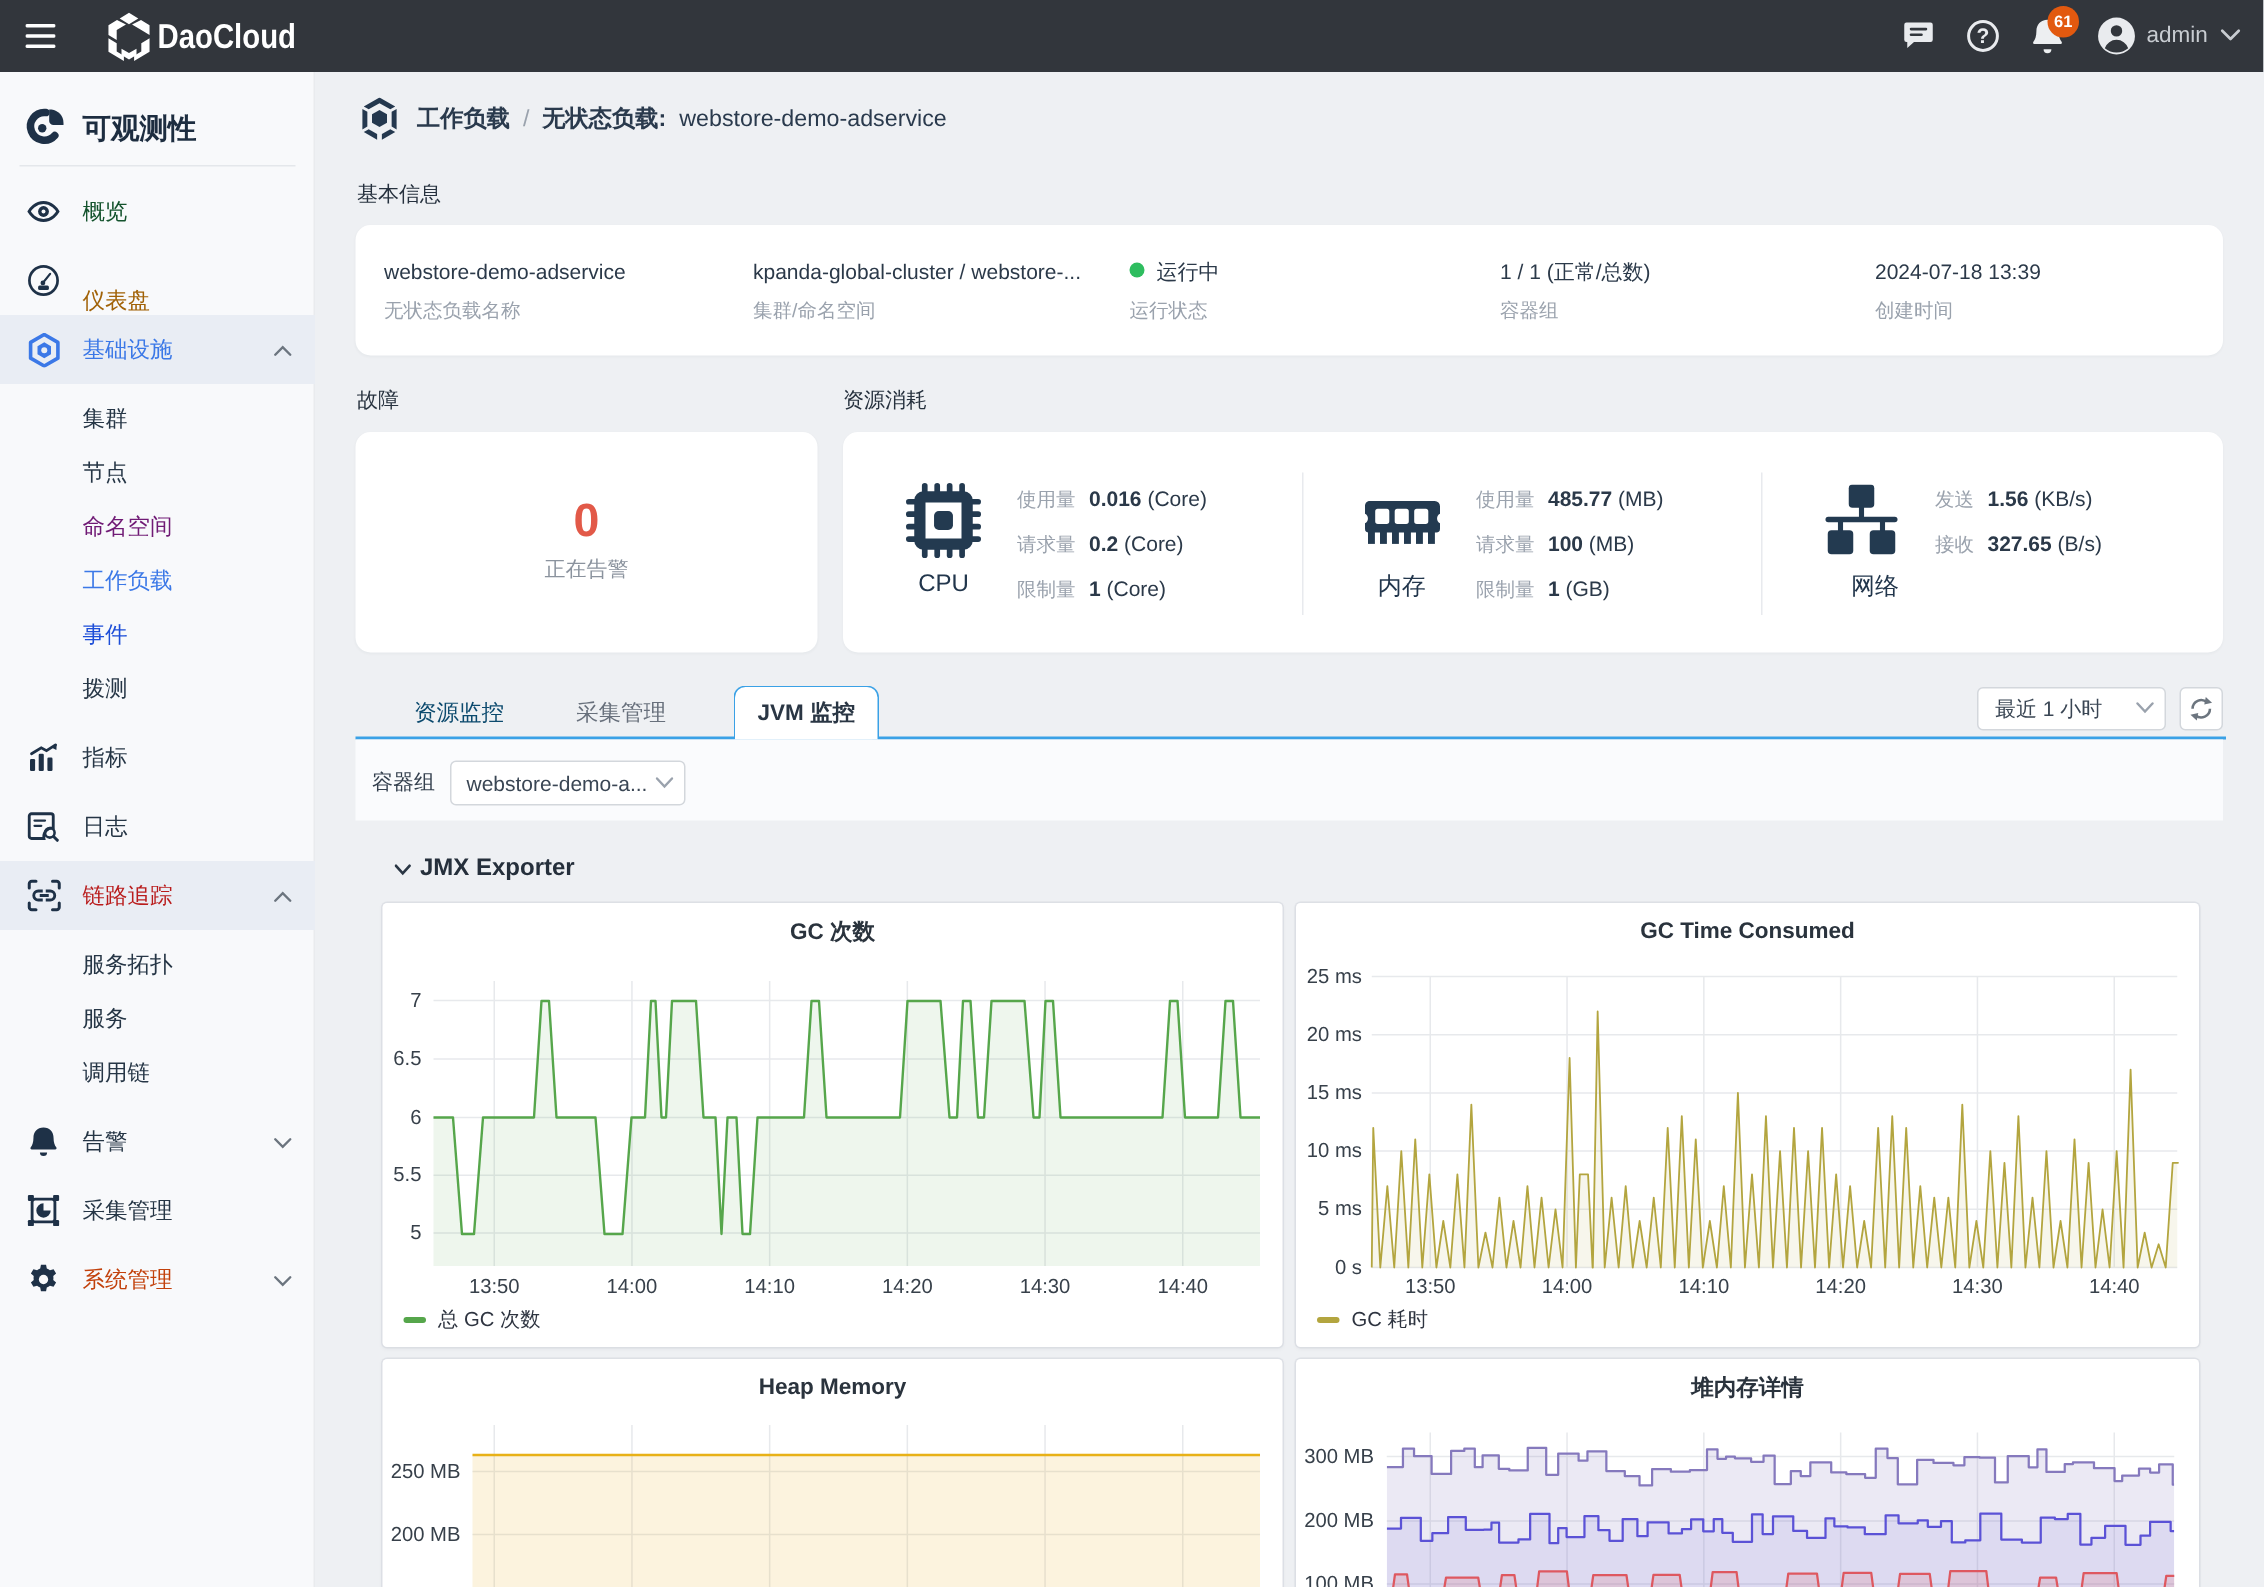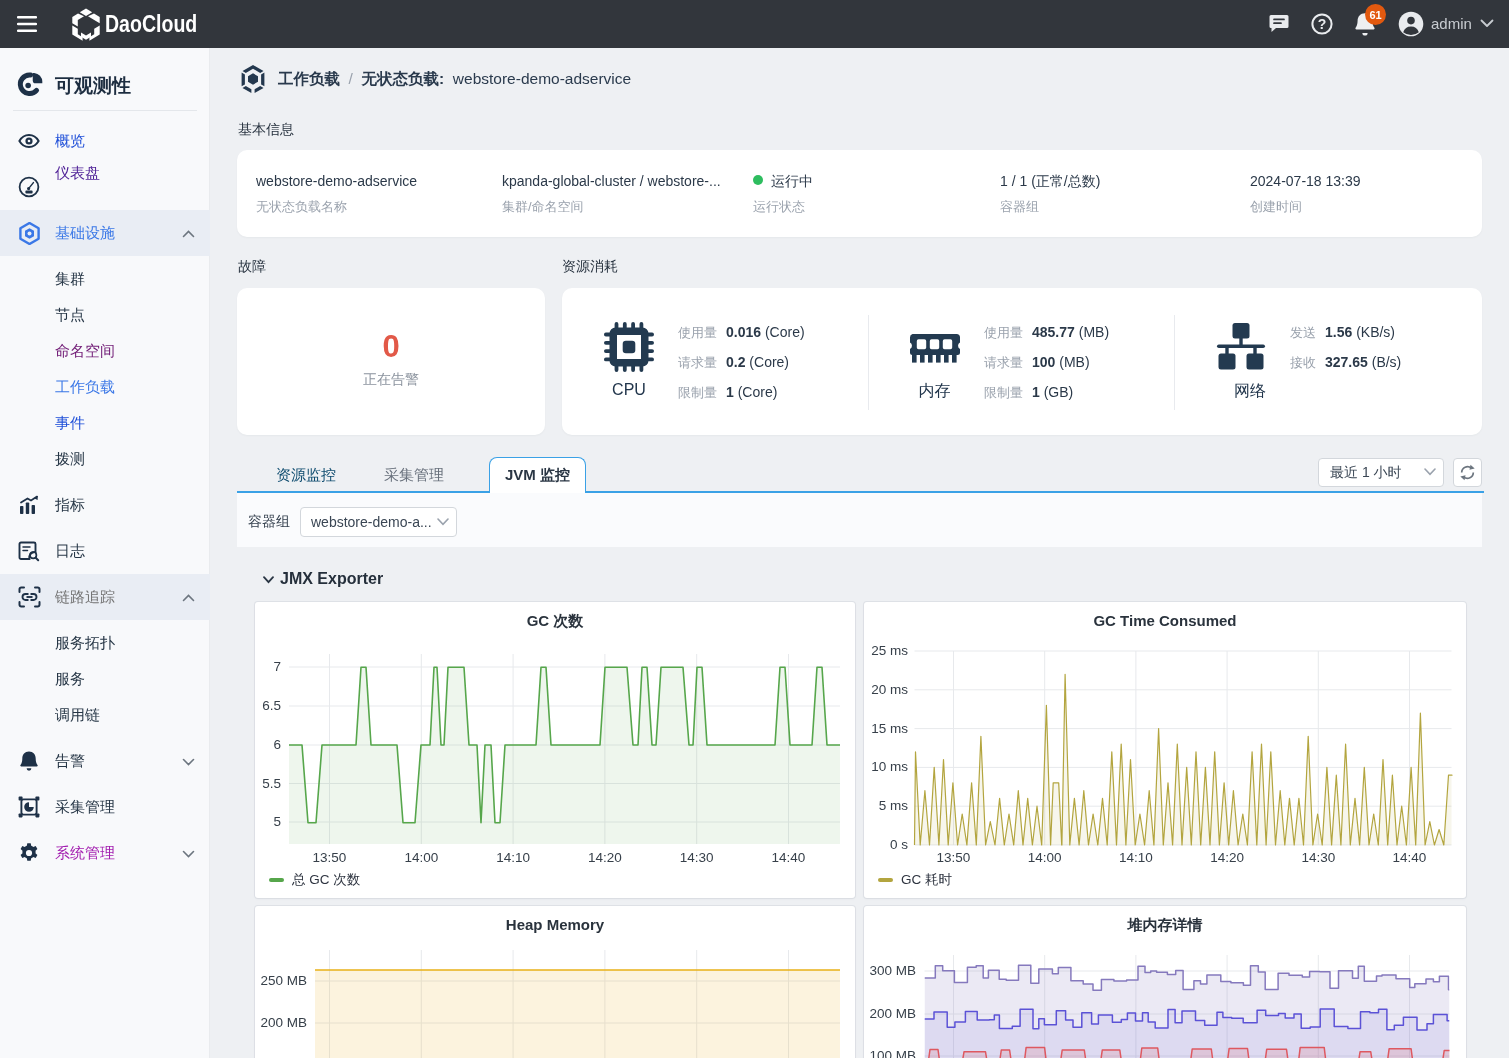--- a/index.html
+++ b/index.html
@@ -75,28 +75,28 @@
 <circle cx="12.6" cy="15" r="2.9" fill="#1e3147"></circle>
 </svg>
 <div class="abs" style="left:55px;top:73px;font-size:19px;font-weight:700;color:#1d2d40">可观测性</div>
 <div class="abs" style="left:13px;top:110px;width:184px;height:1px;background:#e4e7eb"></div>
 
 <svg class="abs" style="left:18px;top:130px" width="22" height="22" viewBox="0 0 22 22">
       <path d="M11 5 C5.5 5 2.2 9.6 1.4 11 C2.2 12.4 5.5 17 11 17 C16.5 17 19.8 12.4 20.6 11 C19.8 9.6 16.5 5 11 5 Z" fill="none" stroke="#1e3147" stroke-width="2"></path>
       <circle cx="11" cy="11" r="3.6" fill="#1e3147"></circle>
       <circle cx="11" cy="11" r="1.3" fill="#f8f9fb"></circle>
     </svg>
-<div class="abs menu-t" style="left:55px;top:132px;color:#1d4ed8">概览</div>
+<div class="abs menu-t" style="left:55px;top:132px;color:#14532d">概览</div>
 <svg class="abs" style="left:18px;top:176px" width="22" height="22" viewBox="0 0 22 22">
       <circle cx="11" cy="11" r="9.4" fill="none" stroke="#1e3147" stroke-width="1.8"></circle>
       <line x1="10.6" y1="12.6" x2="15.4" y2="6.6" stroke="#1e3147" stroke-width="1.5" stroke-linecap="round"></line>
       <circle cx="10.6" cy="12.6" r="1.6" fill="#1e3147"></circle>
       <rect x="7.4" y="14.4" width="7.2" height="3" rx="1" fill="#1e3147"></rect>
     </svg>
-<div class="abs menu-t" style="left:55px;top:164px;color:#4c1d95">仪表盘</div>
+<div class="abs menu-t" style="left:55px;top:191px;color:#a16207">仪表盘</div>
 <svg class="abs" style="left:18px;top:222px" width="23" height="23" viewBox="0 0 23 23">
       <path d="M11.5 1 L20.6 6.25 V16.75 L11.5 22 L2.4 16.75 V6.25 Z" fill="none" stroke="#3b78e7" stroke-width="2.4" stroke-linejoin="round"></path>
       <path d="M11.5 6.2 L16 8.8 V14.2 L11.5 16.8 L7 14.2 V8.8 Z" fill="#3b78e7"></path>
       <circle cx="11.5" cy="11.5" r="2" fill="#e9edf4"></circle>
     </svg>
 <div class="abs menu-t" style="left:55px;top:224px;color:#3b78e7">基础设施</div>
 <svg class="abs" style="left:182px;top:230px" width="13" height="8" viewBox="0 0 13 8">
       <path d="M1.5 6.5 L6.5 1.5 L11.5 6.5" fill="none" stroke="#6c757f" stroke-width="1.6" stroke-linecap="round"></path>
     </svg>
 <div class="abs menu-t" style="left:55px;top:270px;color:#263646">集群</div>
@@ -131,21 +131,21 @@
         <path d="M17 1.5 h2.8 A1.7 1.7 0 0 1 21.5 3.2 V6"></path>
         <path d="M21.5 16 v2.8 a1.7 1.7 0 0 1 -1.7 1.7 H17"></path>
         <path d="M6 20.5 H3.2 A1.7 1.7 0 0 1 1.5 18.8 V16"></path>
       </g>
       <g fill="none" stroke="#1e3147" stroke-width="1.9">
         <path d="M10.5 8 h-3 a3 3 0 0 0 0 6 h3"></path>
         <path d="M12.5 8 h3 a3 3 0 0 1 0 6 h-3"></path>
         <line x1="8.5" y1="11" x2="14.5" y2="11"></line>
       </g>
     </svg>
-<div class="abs menu-t" style="left:55px;top:588px;color:#737373">链路追踪</div>
+<div class="abs menu-t" style="left:55px;top:588px;color:#b91c1c">链路追踪</div>
 <svg class="abs" style="left:182px;top:594px" width="13" height="8" viewBox="0 0 13 8">
       <path d="M1.5 6.5 L6.5 1.5 L11.5 6.5" fill="none" stroke="#6c757f" stroke-width="1.6" stroke-linecap="round"></path>
     </svg>
 <div class="abs menu-t" style="left:55px;top:634px;color:#263646">服务拓扑</div>
 <div class="abs menu-t" style="left:55px;top:670px;color:#263646">服务</div>
 <div class="abs menu-t" style="left:55px;top:706px;color:#263646">调用链</div>
 <svg class="abs" style="left:18px;top:750px" width="22" height="22" viewBox="0 0 22 22">
       <path fill="#1e3147" d="M11 1.6 c4.2 0 6.7 3.1 6.7 6.9 c0 3.2 0.8 5.1 1.8 6.4 c0.5 0.6 0.1 1.5 -0.7 1.5 h-15.6 c-0.8 0 -1.2 -0.9 -0.7 -1.5 c1 -1.3 1.8 -3.2 1.8 -6.4 c0 -3.8 2.5 -6.9 6.7 -6.9 Z"></path>
       <path fill="#1e3147" d="M8.6 18.3 h4.8 a2.4 2.4 0 0 1 -4.8 0 Z"></path>
     </svg>
@@ -161,21 +161,21 @@
         <rect x="0.6" y="17.4" width="4" height="4" rx="0.8"></rect>
         <rect x="17.4" y="17.4" width="4" height="4" rx="0.8"></rect>
       </g>
       <path d="M11 6.2 a4.8 4.8 0 1 0 4.8 4.8 l-4.8 0 Z" fill="#1e3147"></path>
     </svg>
 <div class="abs menu-t" style="left:55px;top:798px;color:#263646">采集管理</div>
 <svg class="abs" style="left:18px;top:842px" width="22" height="22" viewBox="0 0 22 22">
       <path fill="#1e3147" d="M9.3 1.2 h3.4 l0.5 2.5 a7.6 7.6 0 0 1 2.1 1.2 l2.4 -0.8 l1.7 2.9 l-1.9 1.7 a7.6 7.6 0 0 1 0 2.6 l1.9 1.7 l-1.7 2.9 l-2.4 -0.8 a7.6 7.6 0 0 1 -2.1 1.2 l-0.5 2.5 h-3.4 l-0.5 -2.5 a7.6 7.6 0 0 1 -2.1 -1.2 l-2.4 0.8 l-1.7 -2.9 l1.9 -1.7 a7.6 7.6 0 0 1 0 -2.6 l-1.9 -1.7 l1.7 -2.9 l2.4 0.8 a7.6 7.6 0 0 1 2.1 -1.2 Z"></path>
       <circle cx="11" cy="11" r="3.1" fill="#f8f9fb"></circle>
     </svg>
-<div class="abs menu-t" style="left:55px;top:844px;color:#a21caf">系统管理</div>
+<div class="abs menu-t" style="left:55px;top:844px;color:#c2410c">系统管理</div>
 <svg class="abs" style="left:182px;top:850px" width="13" height="8" viewBox="0 0 13 8">
       <path d="M1.5 1.5 L6.5 6.5 L11.5 1.5" fill="none" stroke="#6c757f" stroke-width="1.6" stroke-linecap="round"></path>
     </svg>
 
 <svg class="abs" style="left:239px;top:65px" width="28" height="29" viewBox="0 0 28 29">
 <g fill="#24384e">
 <path d="M14 0 L24.5 6 L21.2 7.9 L14 3.8 L6.8 7.9 L3.5 6 Z"></path>
 <path d="M2.6 7.6 L5.9 9.5 L5.9 19.4 L2.6 21.3 Z"></path>
 <path d="M25.4 7.6 L22.1 9.5 L22.1 19.4 L25.4 21.3 Z"></path>
 <path d="M3.5 23 L6.8 21.1 L12.4 24.3 L12.4 28.1 Z"></path>

